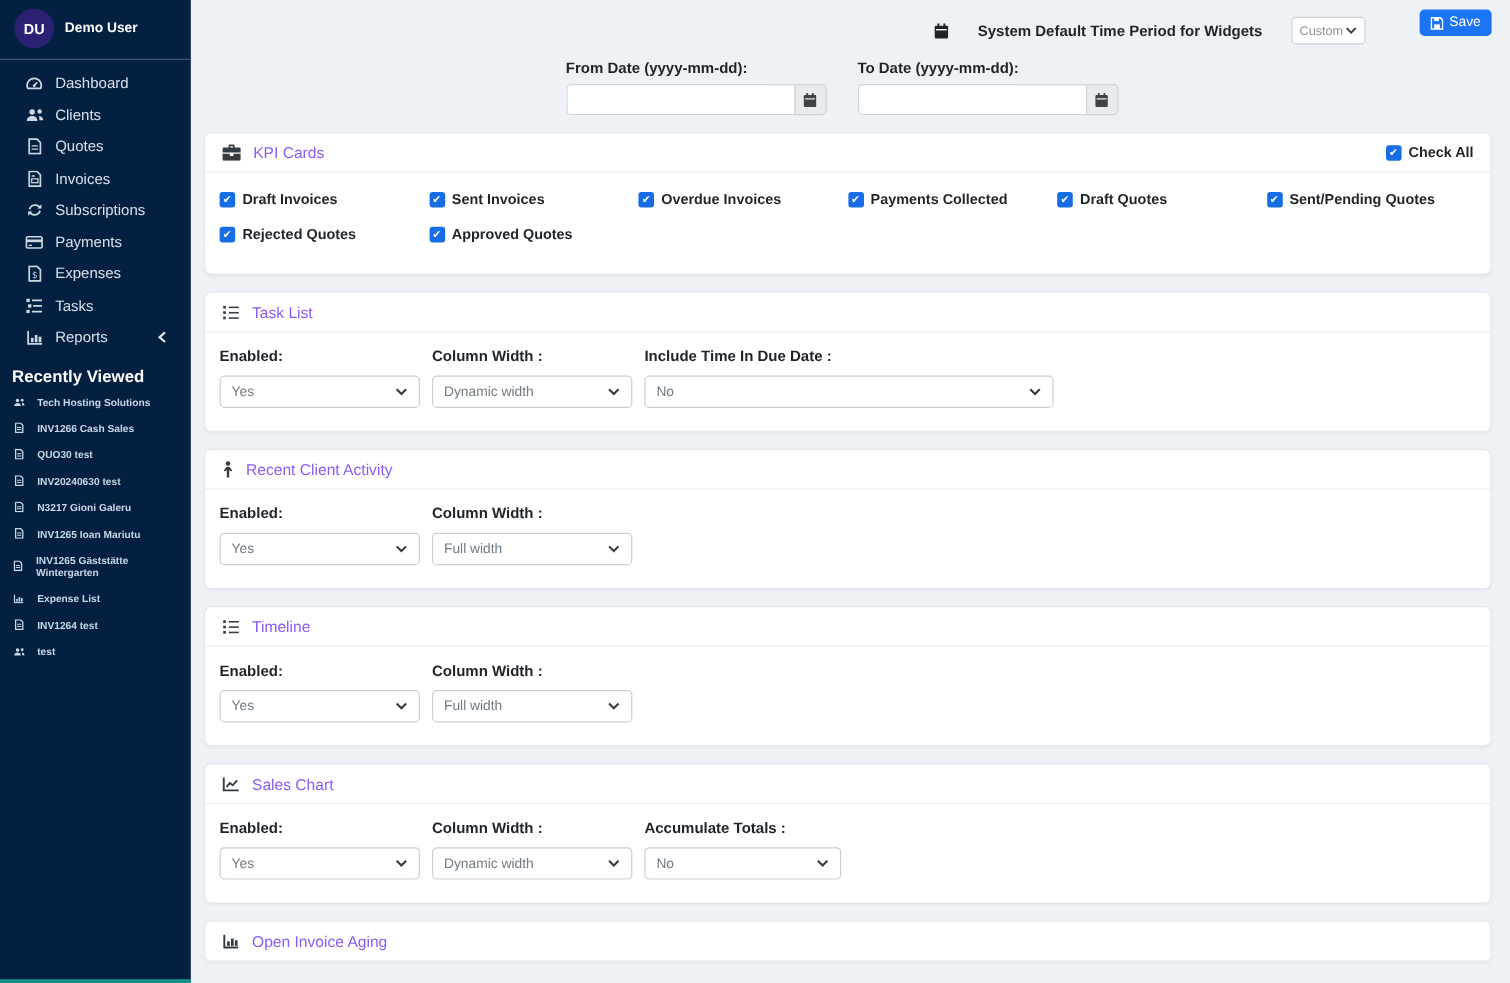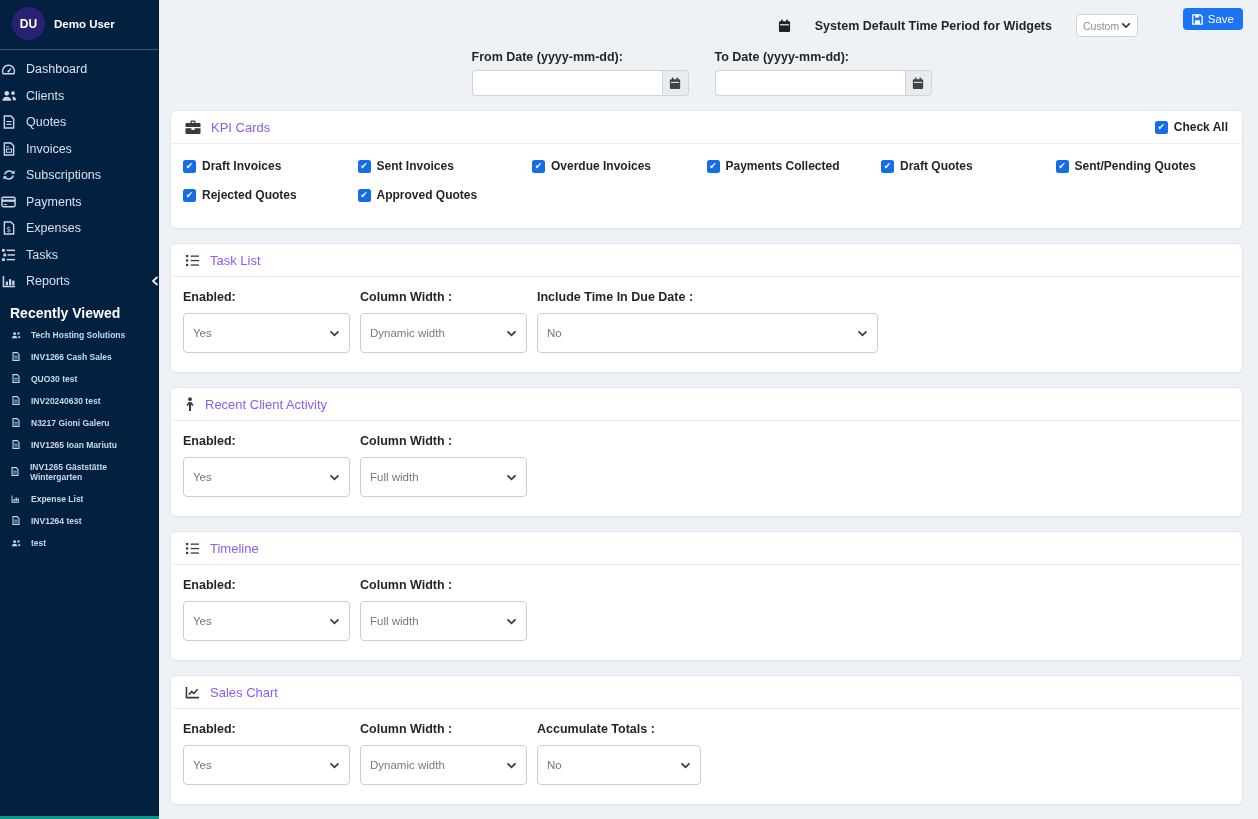--- a/index.html
+++ b/index.html
@@ -15,21 +15,21 @@
   }
   .sidebar .teal-strip { position:absolute; bottom:0; left:0; width:100%; height:3px; background:#0f968b; }
   .user-row { display:flex; align-items:center; gap:9px; padding:7px 12px 9px 12px; }
   .avatar {
     width:33px; height:33px; border-radius:50%; background:#2b2173; color:#fff;
     display:flex; align-items:center; justify-content:center; font-weight:bold; font-size:12px;
   }
   .user-name { color:#fff; font-size:11.5px; font-weight:bold; }
   .sidebar-divider { border:none; border-top:1px solid rgba(255,255,255,.25); margin:0 0 6px 0; }
   .nav-item {
-    display:flex; align-items:center; gap:9px; padding:5px 0; font-size:12.5px;
+    display:flex; align-items:center; gap:9px; padding:5px 20px; font-size:12.5px;
     cursor:pointer; color:#d7e0ea; height:26.5px;
   }
   .nav-item .ni { width:17px; display:flex; justify-content:center; color:#cdd7e2; }
   .nav-item .spacer { flex:1; }
   .rv-title { color:#ffffff; font-weight:bold; font-size:14px; padding:10px 10px 3px 10px; }
   .rv-item {
     display:flex; align-items:center; gap:10px; padding:6px 10px; font-size:8.5px;
     font-weight:bold; color:#c9d8e8; cursor:pointer;
   }
   .rv-item .ni { width:11px; display:flex; justify-content:center; color:#c9d8e8; }
@@ -81,21 +81,21 @@
     display:grid; grid-template-columns:repeat(6,1fr); row-gap:15px;
     padding:15px 12px 26px 12px;
   }
   .chk-item { display:flex; align-items:center; gap:6px; cursor:pointer; }
   .widget-body { display:flex; gap:10px; padding:13px 12px 19px 12px; }
   .field { width:167px; }
   .field.wide { width:341px; }
   .field.narrow { width:164px; }
   .field-label { font-weight:bold; font-size:12.5px; color:#1f2429; margin-bottom:9px; }
   .select-box {
-    height:40px; background:#fff; border:1px solid #c9d0d6; border-radius:4px;
+    height:27px; background:#fff; border:1px solid #c9d0d6; border-radius:4px;
     display:flex; align-items:center; justify-content:space-between; padding:0 9px; cursor:pointer;
   }
   .select-box .sel-text { font-size:11.5px; color:#707a82; }
   .icon { display:inline-flex; }
 </style>
 </head>
 <body>
 
 <div class="sidebar">
   <div class="user-row">

